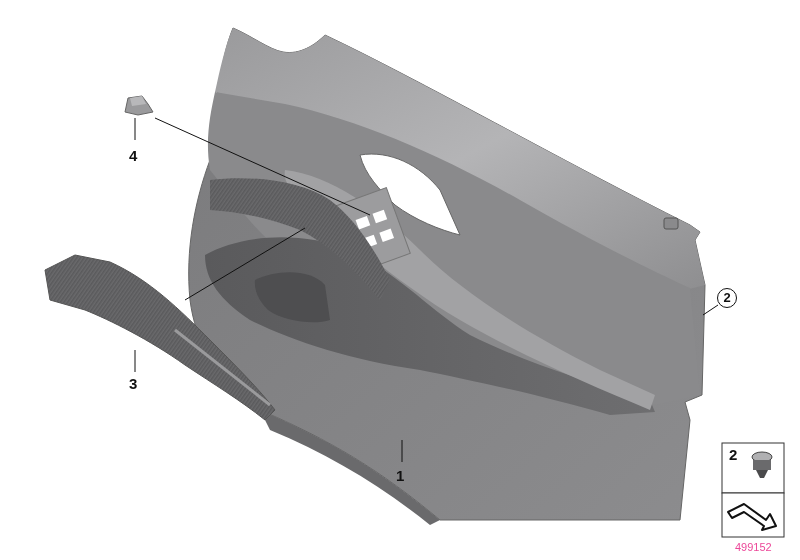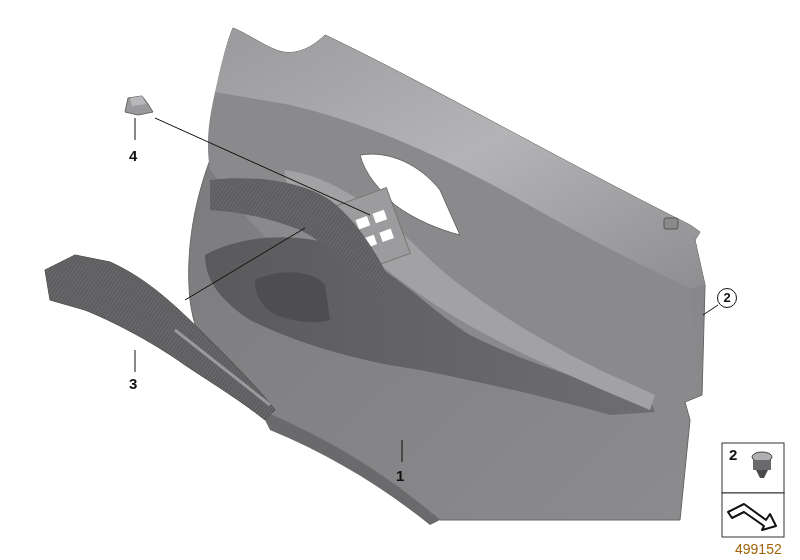--- a/index.html
+++ b/index.html
@@ -1,21 +1,21 @@
 <!DOCTYPE html>
 <html><head>
   <meta charset="utf-8">
   <style>
     html, body { margin:0; padding:0; background:#ffffff; }
     body { width:800px; height:560px; position:relative; overflow:hidden; font-family:"Liberation Sans", sans-serif; }
     #stage { position:absolute; left:0; top:0; width:800px; height:560px; }
     .label { position:absolute; font-weight:bold; font-size:15px; color:#111; font-family:"Liberation Sans", sans-serif; }
     .circ { position:absolute; width:18px; height:18px; border:1.4px solid #111; border-radius:50%; font-weight:bold; font-size:13px; text-align:center; line-height:18px; color:#111; }
     .box-num { position:absolute; font-weight:bold; font-size:15px; color:#111; }
-    .img-id { position:absolute; font-size:14px; color:#a16207; }
+    .img-id { position:absolute; font-size:11px; color:#ec4899; }
   </style>
 </head>
 <body>
 
 <div id="stage">
   <svg width="800" height="560" viewBox="0 0 800 560">
     <defs>
       <linearGradient id="gTop" x1="0" y1="0" x2="1" y2="1">
         <stop offset="0" stop-color="#9a9a9c"></stop>
         <stop offset="0.5" stop-color="#b4b4b6"></stop>

